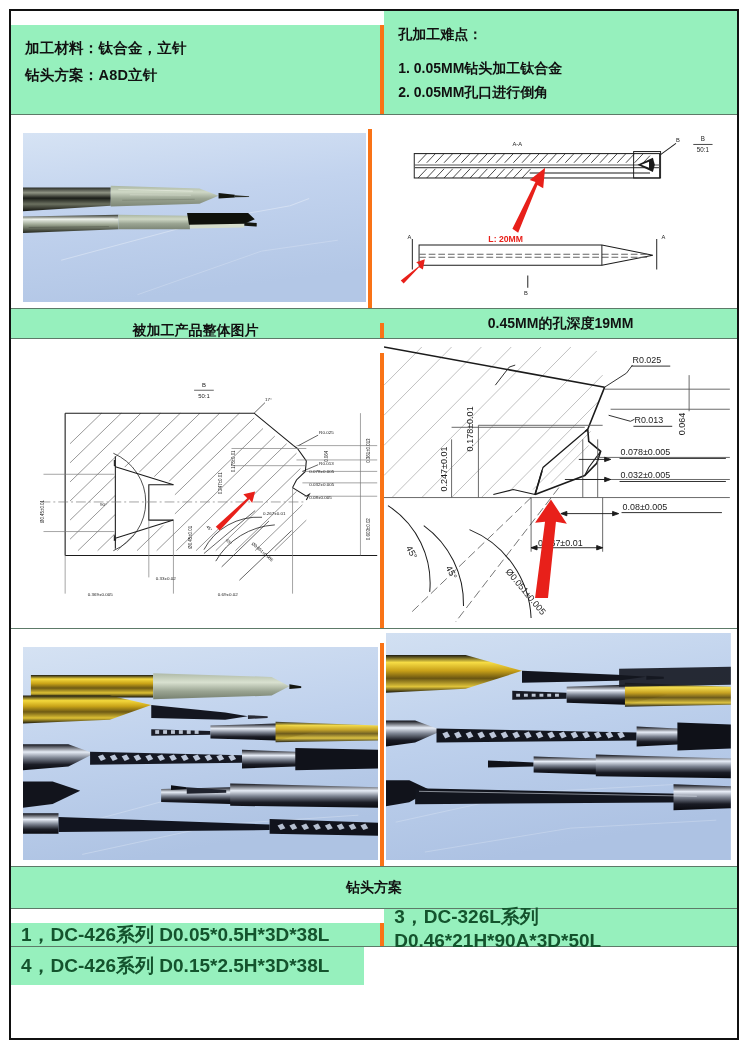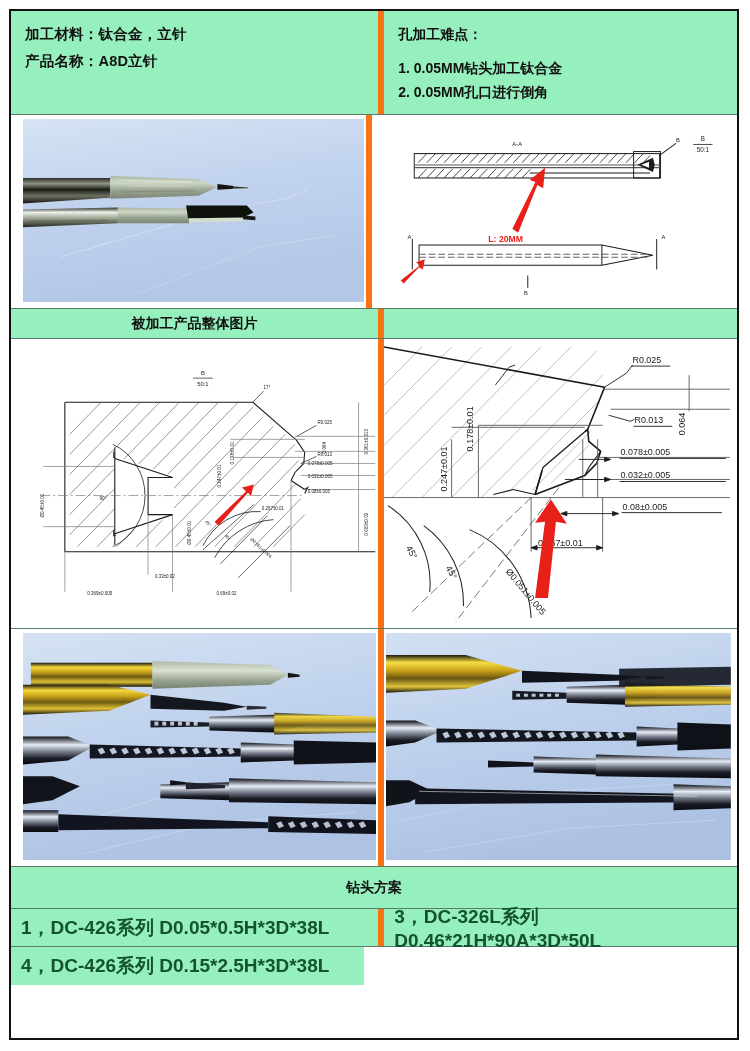--- a/index.html
+++ b/index.html
@@ -17,21 +17,21 @@
     position: absolute;
     left: 9px; top: 9px;
     width: 730px; height: 1031px;
     border: 2px solid #111111;
     box-sizing: border-box;
     display: flex;
     flex-direction: column;
     background: #ffffff;
   }
   .row { display: flex; width: 100%; box-sizing: border-box; }
-  .cellL { width: 51.4%; box-sizing: border-box; border-right: 6px solid #f97316; position: relative; }
+  .cellL { width: 51.4%; box-sizing: border-box; border-right: 4px solid #f97316; position: relative; margin-top: 14px; }
   .cellR { width: 48.6%; box-sizing: border-box; position: relative; }
   .green { background: #96f0bd; }
   .band  { border-bottom: 1px solid #5d7a68; }
 
   
   .hdr-row { height: 104px; }
   .hdr-left, .hdr-right {
     padding: 14px 12px 0 14px;
     box-sizing: border-box; height: 100%;
   }
@@ -81,21 +81,21 @@
 </head>
 <body>
 
 <div id="page">
   <div class="sheet">
 
     <div class="row hdr-row band">
       <div class="cellL green">
         <div class="hdr-left">
           <p>加工材料：钛合金，立针</p>
-          <p>产品名称：A8D立针</p>
+          <p>钻头方案：A8D立针</p>
         </div>
       </div>
       <div class="cellR green">
         <div class="hdr-right">
           <p>孔加工难点：</p>
           <p>1. 0.05MM钻头加工钛合金</p>
           <p>2. 0.05MM孔口进行倒角</p>
         </div>
       </div>
     </div>
@@ -249,20 +249,23 @@
             </svg>
           </div>
         </div>
       </div>
     </div>
 
     <div class="row cap-row band green">
       <div class="cellL">
         <div class="cap">被加工产品整体图片</div>
       </div>
+      <div class="cellR">
+        <div class="cap">0.45MM的孔深度19MM</div>
+      </div>
     </div>
 
     <div class="row drawing-row band">
       <div class="cellL">
         <div class="media-inner">
           <div class="draw-pad">
             <svg width="100%" height="100%" viewBox="0 0 375 288" preserveAspectRatio="none">
               <rect x="0" y="0" width="375" height="288" fill="#ffffff"></rect>
               <g font-family="'Liberation Sans',sans-serif" fill="#1b1b1b" text-anchor="middle">
                 <text x="196" y="36" font-size="6">B</text>

